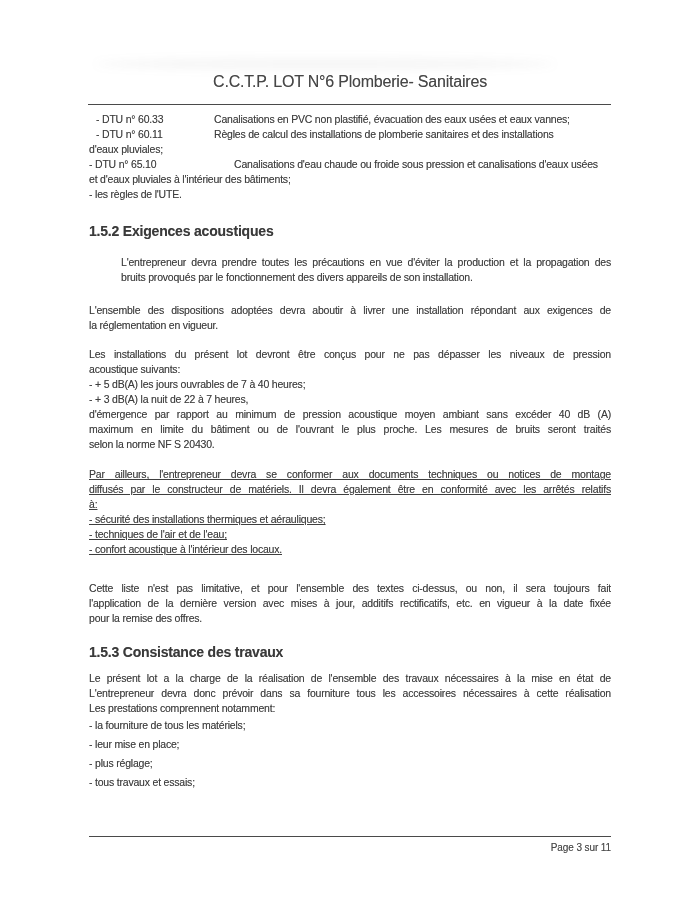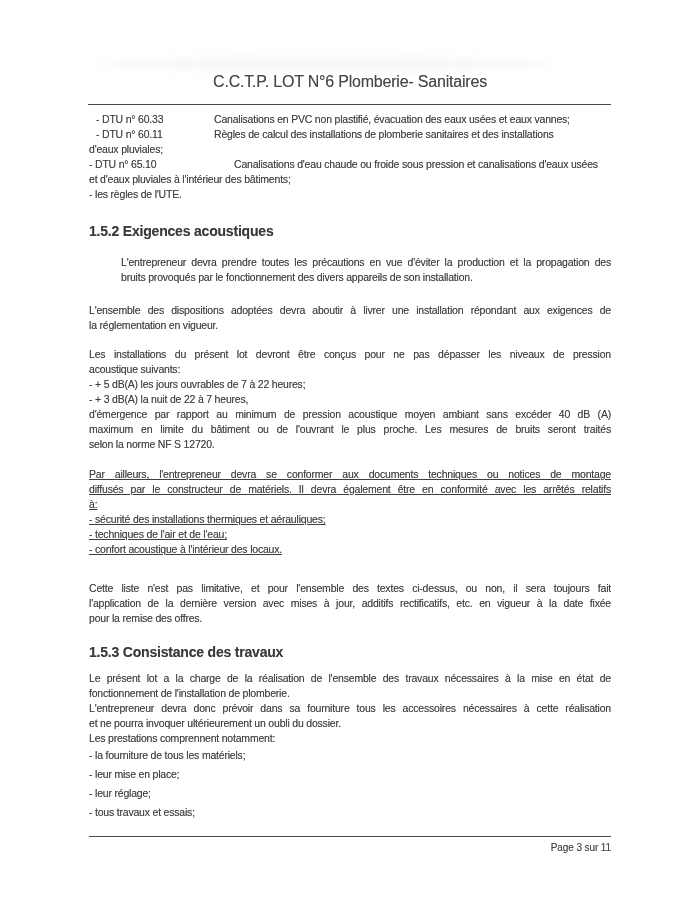--- a/index.html
+++ b/index.html
@@ -108,25 +108,25 @@
     </p>
 
     <p class="para mt18">
       <span class="jl">L'ensemble des dispositions adoptées devra aboutir à livrer une installation répondant aux exigences de</span>
       <span class="line">la réglementation en vigueur.</span>
     </p>
 
     <p class="para mt14">
       <span class="jl">Les installations du présent lot devront être conçus pour ne pas dépasser les niveaux de pression</span>
       <span class="line">acoustique suivants:</span>
-      <span class="line">- + 5 dB(A) les jours ouvrables de 7 à 22 heures;</span>
+      <span class="line">- + 5 dB(A) les jours ouvrables de 7 à 40 heures;</span>
       <span class="line">- + 3 dB(A) la nuit de 22 à 7 heures,</span>
       <span class="jl">d'émergence par rapport au minimum de pression acoustique moyen ambiant sans excéder 40 dB (A)</span>
       <span class="jl">maximum en limite du bâtiment ou de l'ouvrant le plus proche. Les mesures de bruits seront traités</span>
-      <span class="line">selon la norme NF S 12720.</span>
+      <span class="line">selon la norme NF S 20430.</span>
     </p>
 
     <p class="para mt15">
       <span class="jl">Par ailleurs, l'entrepreneur devra se conformer aux documents techniques ou notices de montage</span>
       <span class="jl">diffusés par le constructeur de matériels. Il devra également être en conformité avec les arrêtés relatifs</span>
       <span class="line">à:</span>
       <span class="line">- sécurité des installations thermiques et aérauliques;</span>
       <span class="line">- techniques de l'air et de l'eau;</span>
       <span class="line">- confort acoustique à l'intérieur des locaux.</span>
     </p>
@@ -134,34 +134,32 @@
     <p class="para mt24">
       <span class="jl">Cette liste n'est pas limitative, et pour l'ensemble des textes ci-dessus, ou non, il sera toujours fait</span>
       <span class="jl">l'application de la dernière version avec mises à jour, additifs rectificatifs, etc. en vigueur à la date fixée</span>
       <span class="line">pour la remise des offres.</span>
     </p>
 
     <div class="heading h153">1.5.3 Consistance des travaux</div>
 
     <p class="para mt11">
       <span class="jl">Le présent lot a la charge de la réalisation de l'ensemble des travaux nécessaires à la mise en état de</span>
-      <span class="line">fonctionnement de l'installation de plomberie.</span>
     </p>
 
     <p class="para mt0">
       <span class="jl">L'entrepreneur devra donc prévoir dans sa fourniture tous les accessoires nécessaires à cette réalisation</span>
-      <span class="line">et ne pourra invoquer ultérieurement un oubli du dossier.</span>
     </p>
 
     <div class="line">Les prestations comprennent notamment:</div>
 
     <div>
       <div class="wide-item">- la fourniture de tous les matériels;</div>
       <div class="wide-item">- leur mise en place;</div>
-      <div class="wide-item">- leur réglage;</div>
+      <div class="wide-item">- plus réglage;</div>
       <div class="wide-item">- tous travaux et essais;</div>
     </div>
 
   </div>
 
   <div class="footer">
     <hr class="rule">
     <div class="footer-text">Page 3 sur 11</div>
   </div>
 </div>

